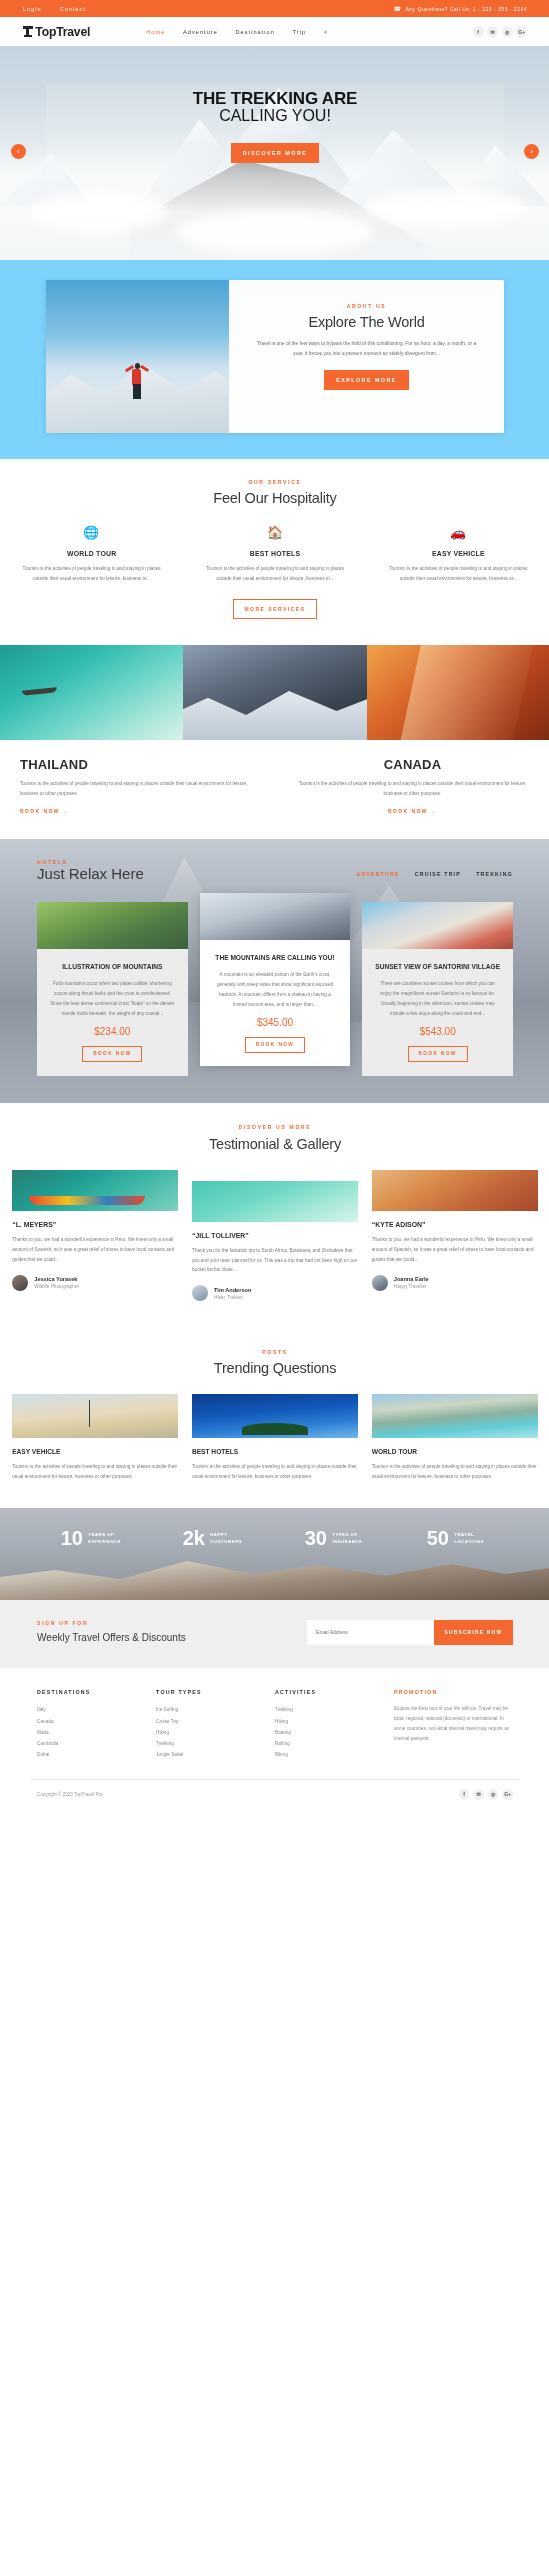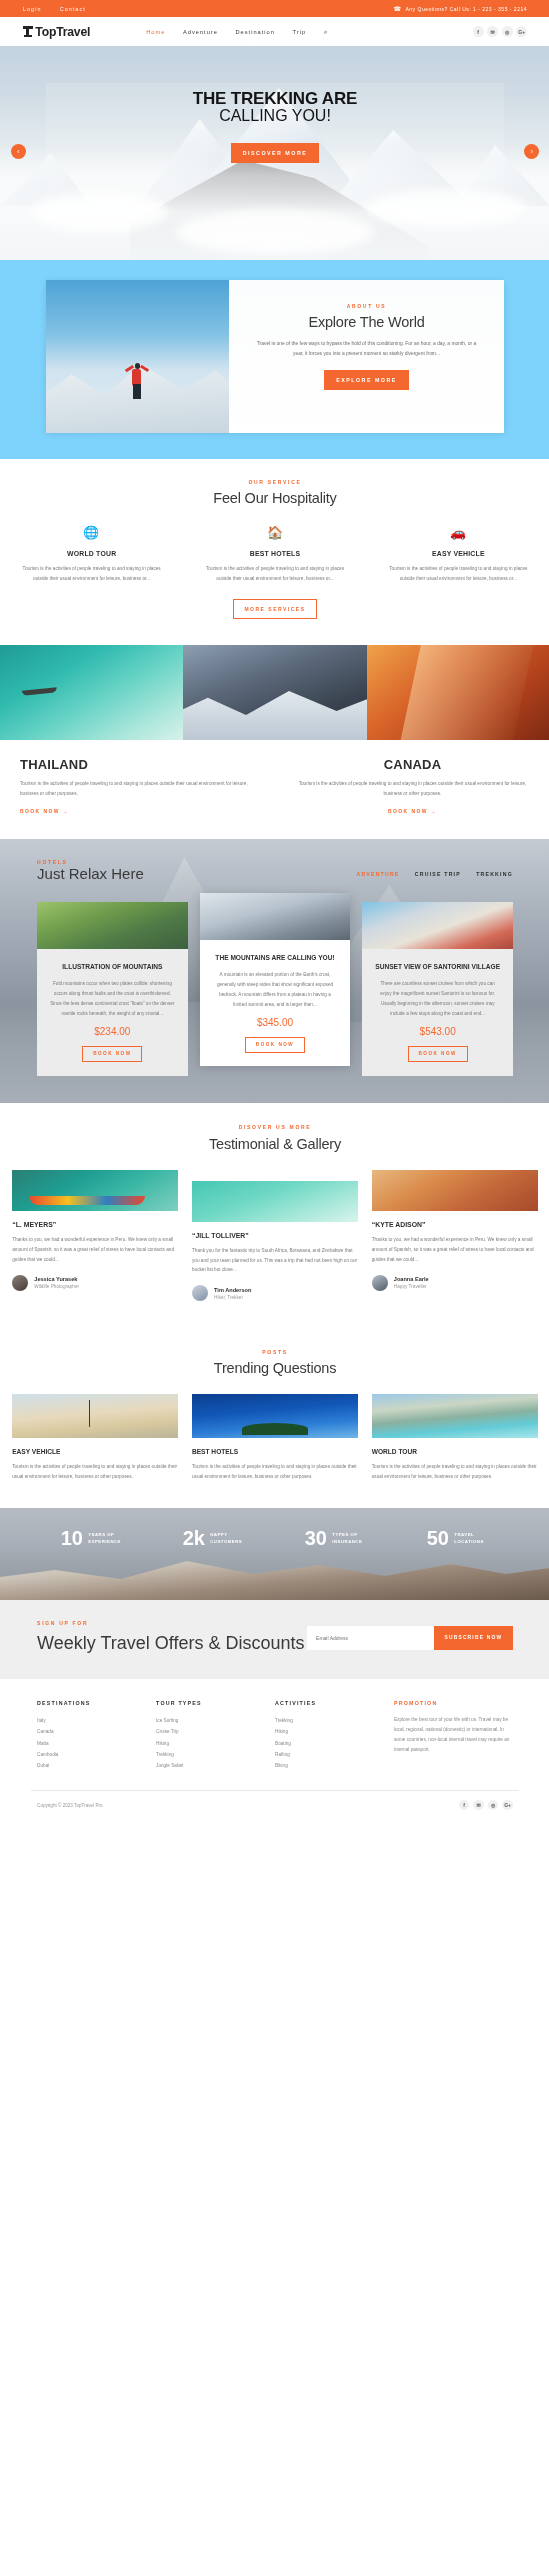--- a/index.html
+++ b/index.html
@@ -227,21 +227,21 @@
   }
   .stats-inner { position:relative; display:flex; width:488px; margin:0 auto; padding-top:20px; }
   .stat { flex:1; display:flex; align-items:center; justify-content:center; gap:5.3px; }
   .stat .num { font-size:20px; font-weight:bold; color:#fff; line-height:1; }
   .stat .lbl { font-size:4.3px; line-height:1.7; color:#fff; letter-spacing:0.5px; font-weight:bold; max-width:35px; }
 
   
   .news { background:#efefef; padding:20px 0 23px; }
   .news-inner { width:488px; margin:0 auto; display:flex; align-items:center; padding:0 6.1px; }
   .news-left { flex:1; }
-  .news-left h2 { font-size:18px; font-weight:300; color:#3a3a3a; margin-top:5.3px; line-height:1.35; }
+  .news-left h2 { font-size:10px; font-weight:300; color:#3a3a3a; margin-top:5.3px; line-height:1.35; }
   .news-form { display:flex; width:206px; }
   .news-form input {
     flex:1; border:none; background:#fff; height:24.4px; padding:0 9.2px;
     font-size:5px; color:#5a5a5a; font-family:"Liberation Sans", sans-serif;
   }
   .news-form button {
     border:none; background:#f4682f; color:#fff; font-size:4.9px; letter-spacing:1.2px;
     font-weight:bold; padding:0 10.7px; cursor:pointer; font-family:"Liberation Sans", sans-serif;
   }
 

